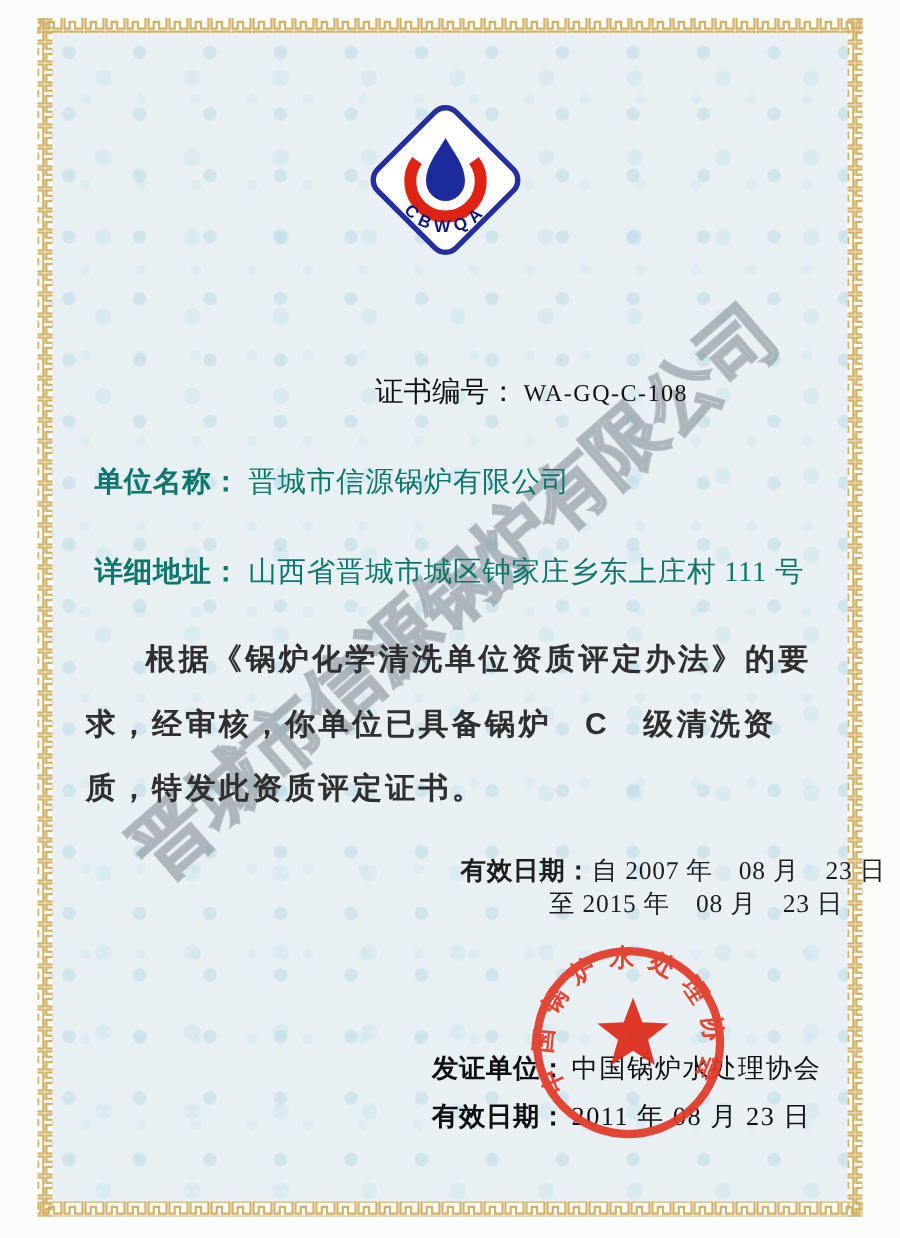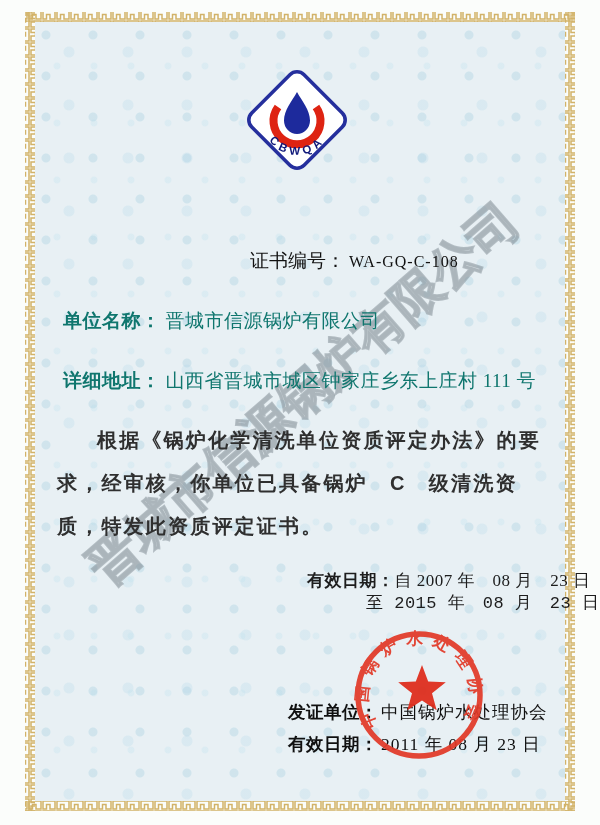--- a/index.html
+++ b/index.html
@@ -52,21 +52,21 @@
     font-size:20px;line-height:43px;letter-spacing:2.2px;
     text-indent:2em;color:#2f2f2f;font-weight:600;
   }
   .validity{
     position:absolute;
     font-family:"Liberation Serif","DejaVu Serif",serif;font-size:17px;color:#1d1d1d;
     letter-spacing:.5px;
   }
   .validity .lab{font-weight:bold;margin-left:20px;}
   .validity.l1{left:287px;top:569px;}
-  .validity.l2{left:366px;top:591px;font-family:Liberation Mono, monospace;}
+  .validity.l2{left:366px;top:591px;}
   .issue-row{
     position:absolute;left:288px;
     font-family:"Liberation Serif","DejaVu Serif",serif;font-size:17.5px;color:#101010;
   }
   .issue-row .lab{font-weight:bold;letter-spacing:.5px;}
   .issue-row .val{margin-left:3px;letter-spacing:1px;}
   .issue-row.issuer{top:700px;font-family:Liberation Serif, serif;}
   .issue-row.idate{top:732px;}
   .seal{position:absolute;left:352px;top:628px;z-index:4;opacity:.93;}
 </style>

